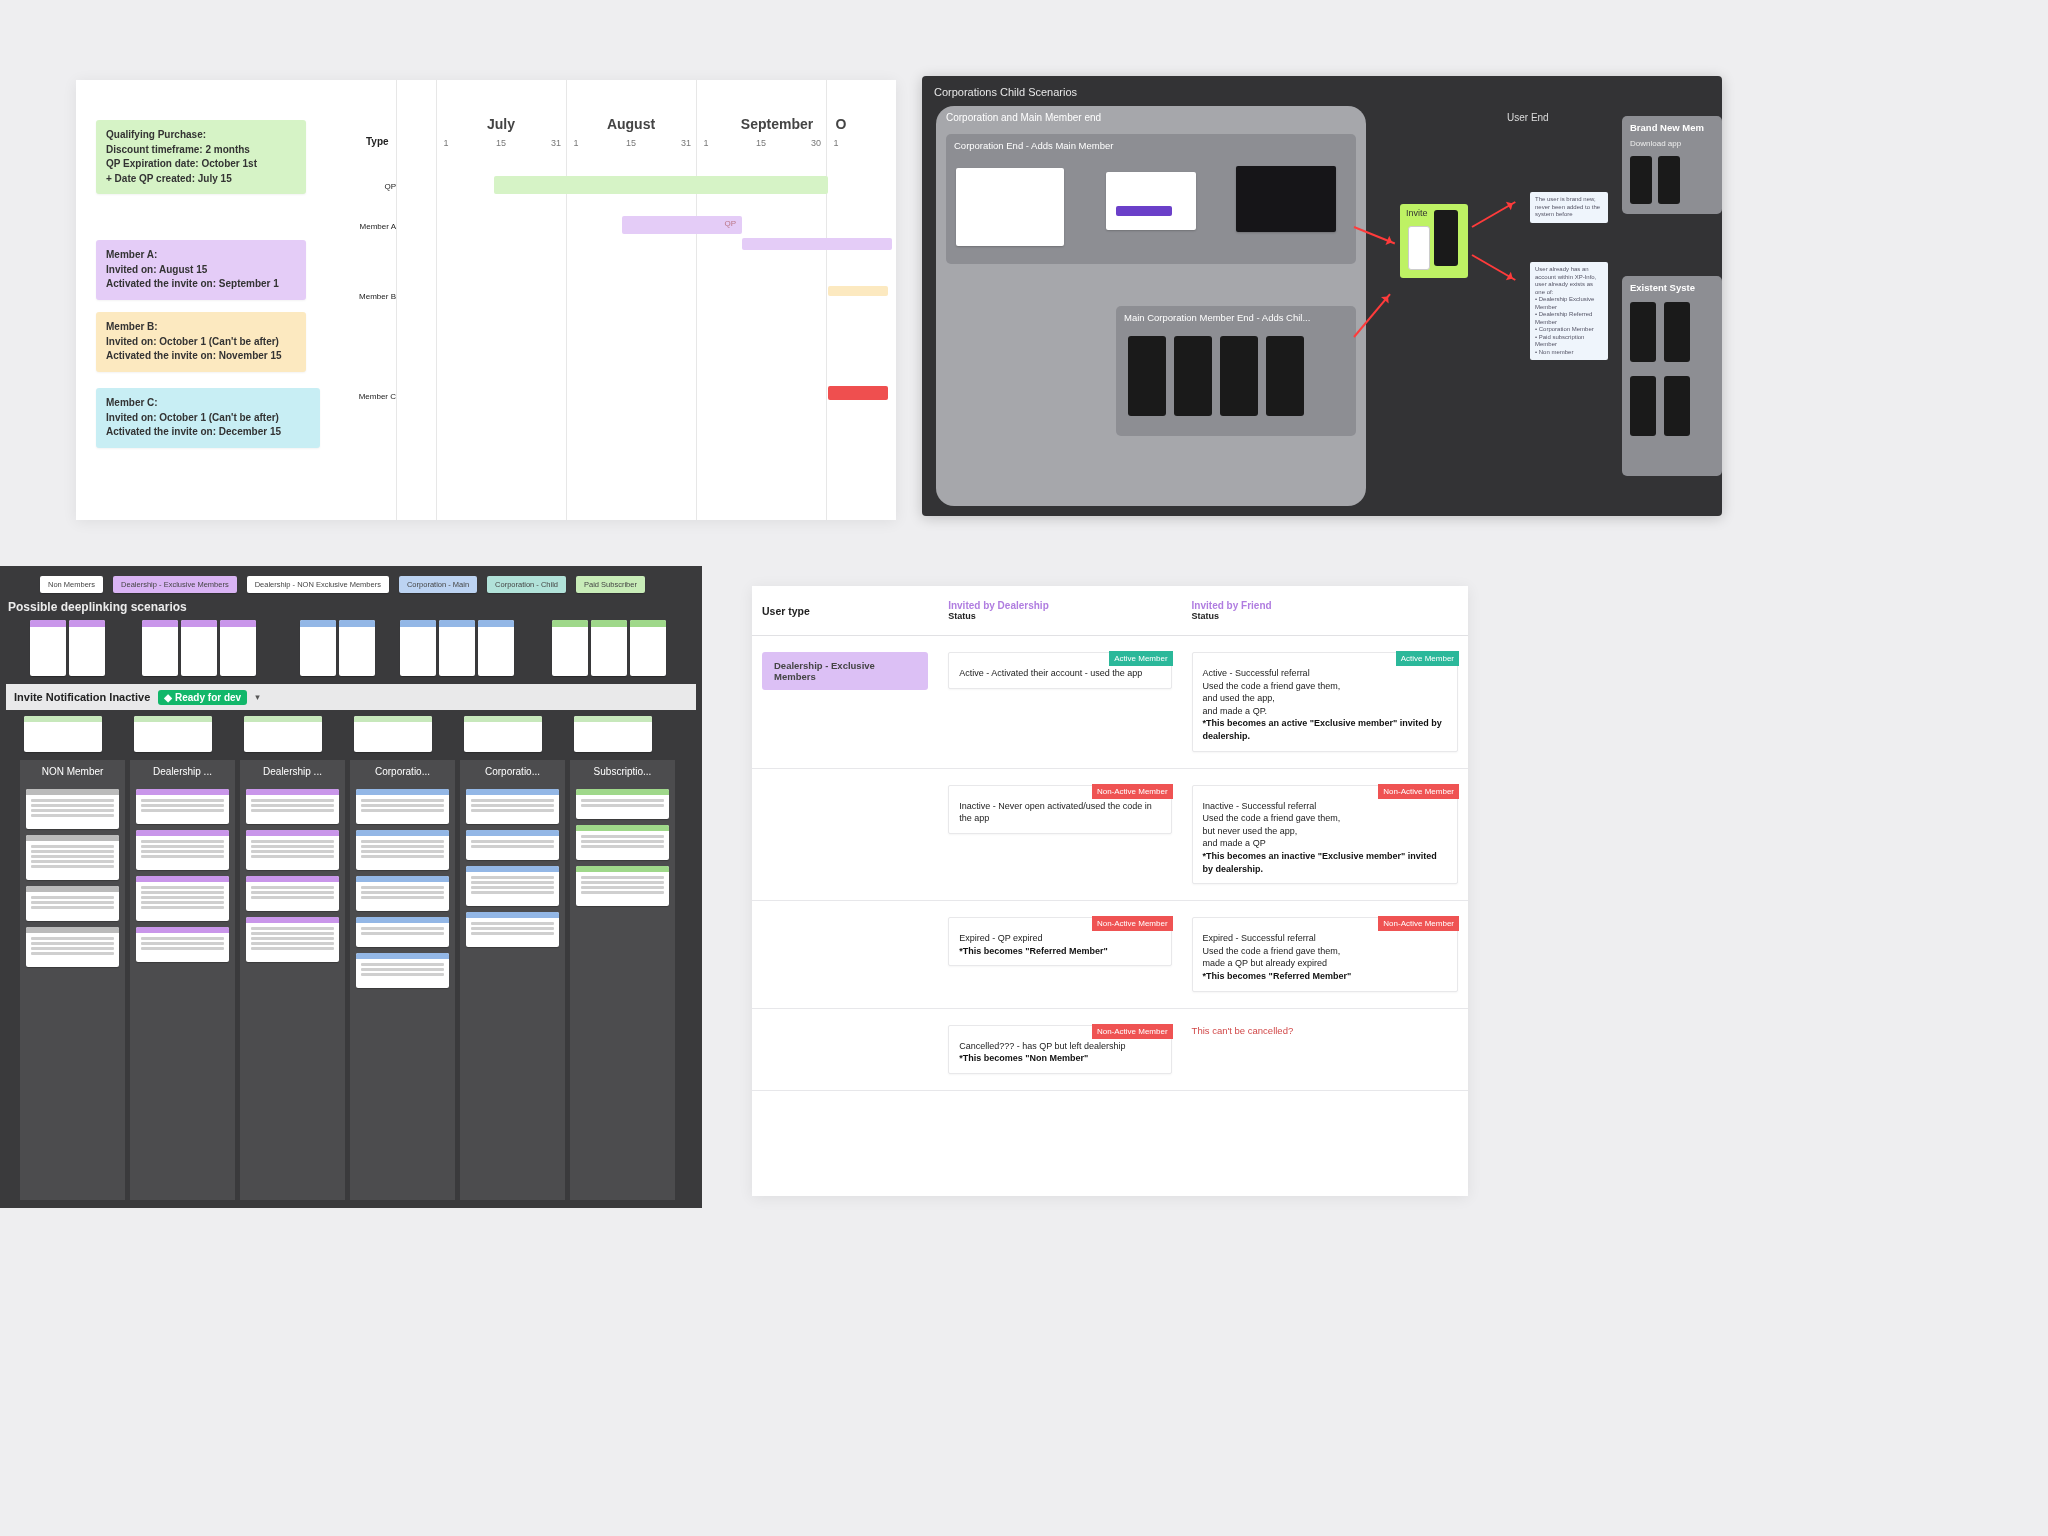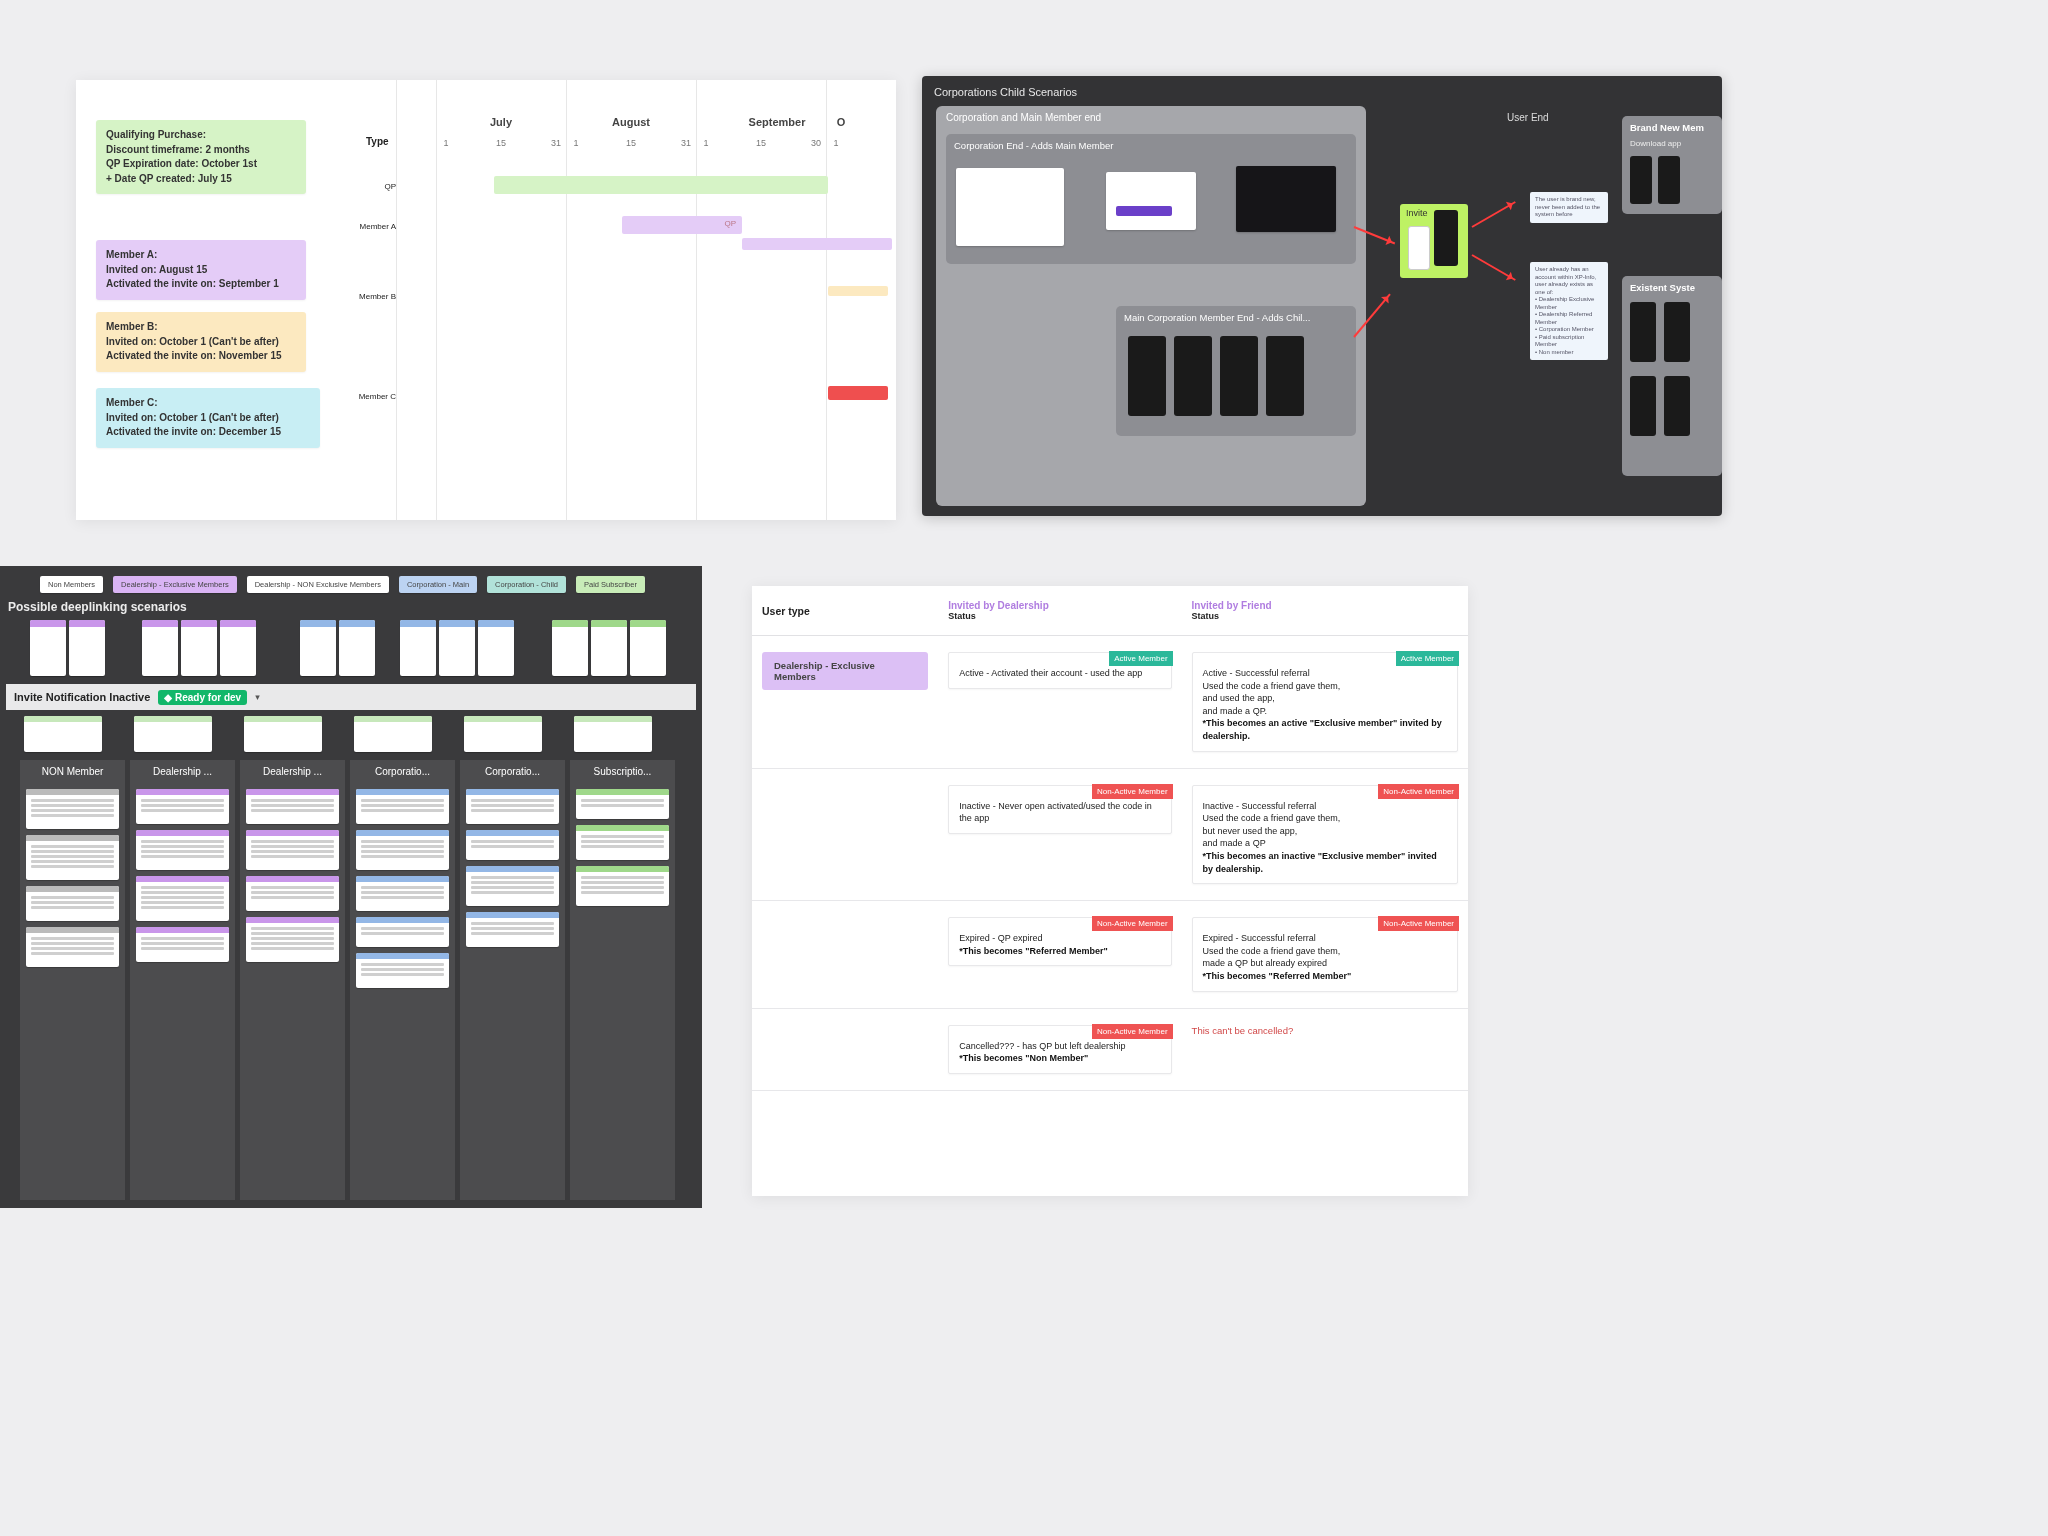--- a/index.html
+++ b/index.html
@@ -24,21 +24,21 @@
   }
   .gantt-rows {
     position: absolute;
     left: 320px; top: 0; width: 500px; height: 440px;
   }
   .gantt-col-line {
     position: absolute; top: 0; bottom: 0; width: 1px;
     background: #e7e7e7;
   }
   .gantt-head-month {
-    position: absolute; top: 36px; font-size: 11px; font-weight: 600; color: #444;
+    position: absolute; top: 36px; font-size: 14px; font-weight: 600; color: #444;
     width: 130px; text-align: center;
   }
   .gantt-head-day {
     position: absolute; top: 58px; font-size: 9px; color: #777; width: 40px; text-align: center;
   }
   .gantt-rowlabel { position: absolute; right: 10px; text-align: right; white-space: nowrap; }
   .gantt-bar { position: absolute; height: 18px; border-radius: 2px; }
   .note-card {
     position: absolute; padding: 8px 10px; border-radius: 3px;
     font-size: 10px; line-height: 1.45; font-weight: 600; color: #333;
@@ -211,21 +211,21 @@
     </div>
     <div class="gantt-bar bar-purple" style="left:346px; top:158px; width:150px; height:12px;"></div>
     <div class="gantt-bar bar-yellow" style="left:432px; top:206px; width:60px; height:10px;"></div>
     <div class="gantt-bar bar-red" style="left:432px; top:306px; width:60px; height:14px;"></div>
   </div>
 </div>
 
 <div class="flow-panel">
   <div class="flow-title">Corporations Child Scenarios</div>
 
-  <div class="flow-group" style="left:14px; top:30px; width:430px; height:400px;">
+  <div class="flow-group" style="left:14px; top:30px; width:430px; height:400px;border-radius:18px;">
     <div class="flow-group-title">Corporation and Main Member end</div>
     <div class="flow-sub" style="left:180px; top:200px; width:240px; height:130px;">
       <div class="flow-sub-title">Main Corporation Member End - Adds Chil...</div>
       <div class="phone-dark" style="left:12px; top:30px; width:38px; height:80px;"></div>
       <div class="phone-dark" style="left:58px; top:30px; width:38px; height:80px;"></div>
       <div class="phone-dark" style="left:104px; top:30px; width:38px; height:80px;"></div>
       <div class="phone-dark" style="left:150px; top:30px; width:38px; height:80px;"></div>
     </div>
     <div class="flow-sub" style="left:10px; top:28px; width:410px; height:130px;">
       <div class="flow-sub-title">Corporation End - Adds Main Member</div>

